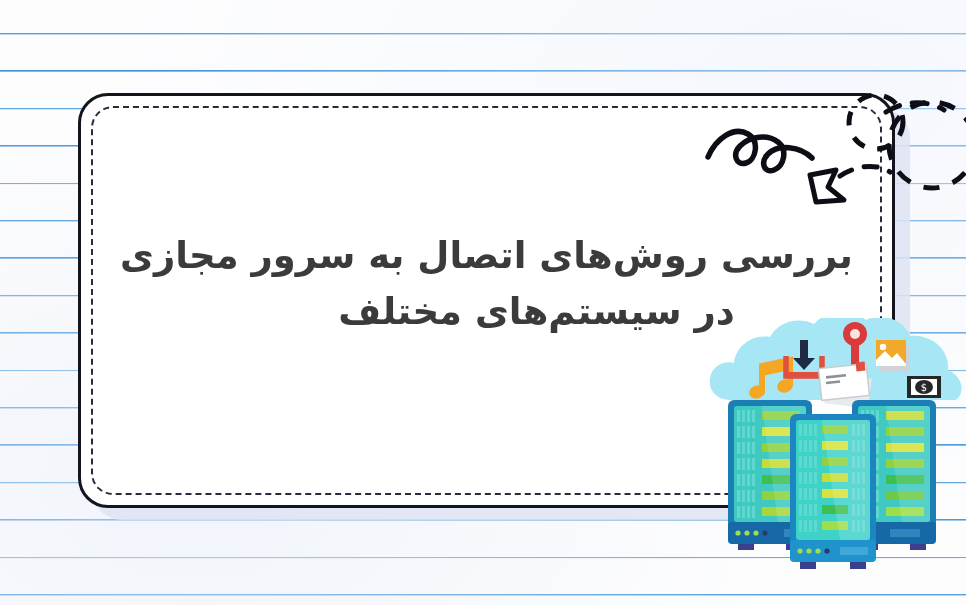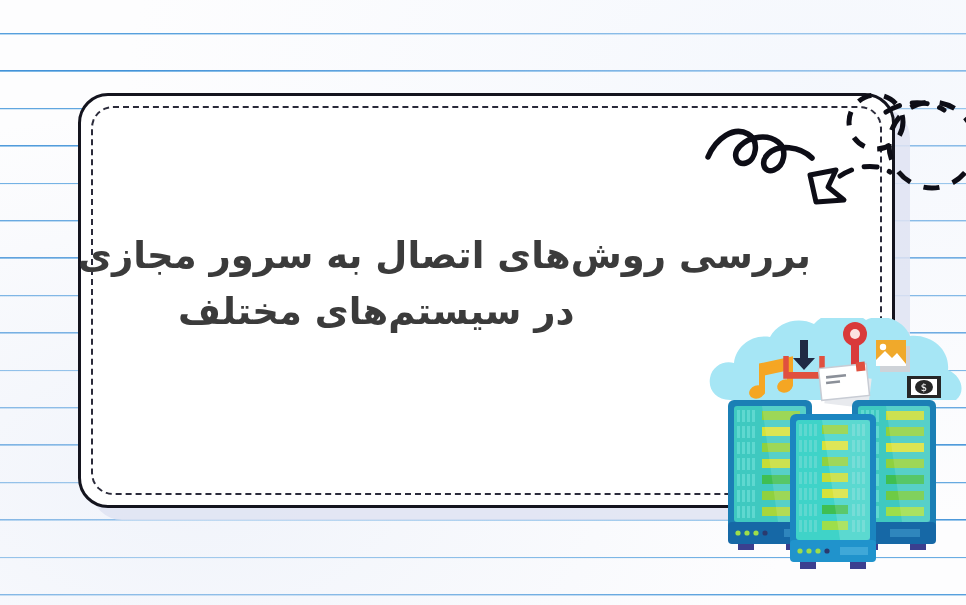--- a/index.html
+++ b/index.html
@@ -84,21 +84,21 @@
     box-sizing: border-box;
     pointer-events: none;
   }
 
   
   .title-block {
     position: absolute;
     left: 78px;
     top: 228px;
     width: 817px;
-    text-align: left;
+    text-align: center;
     direction: rtl;
     z-index: 6;
     pointer-events: none;
   }
   .title-line {
     display: block;
     font-family: "DejaVu Sans", "Liberation Sans", sans-serif;
     font-weight: 700;
     font-size: 37px;
     line-height: 1.52;

